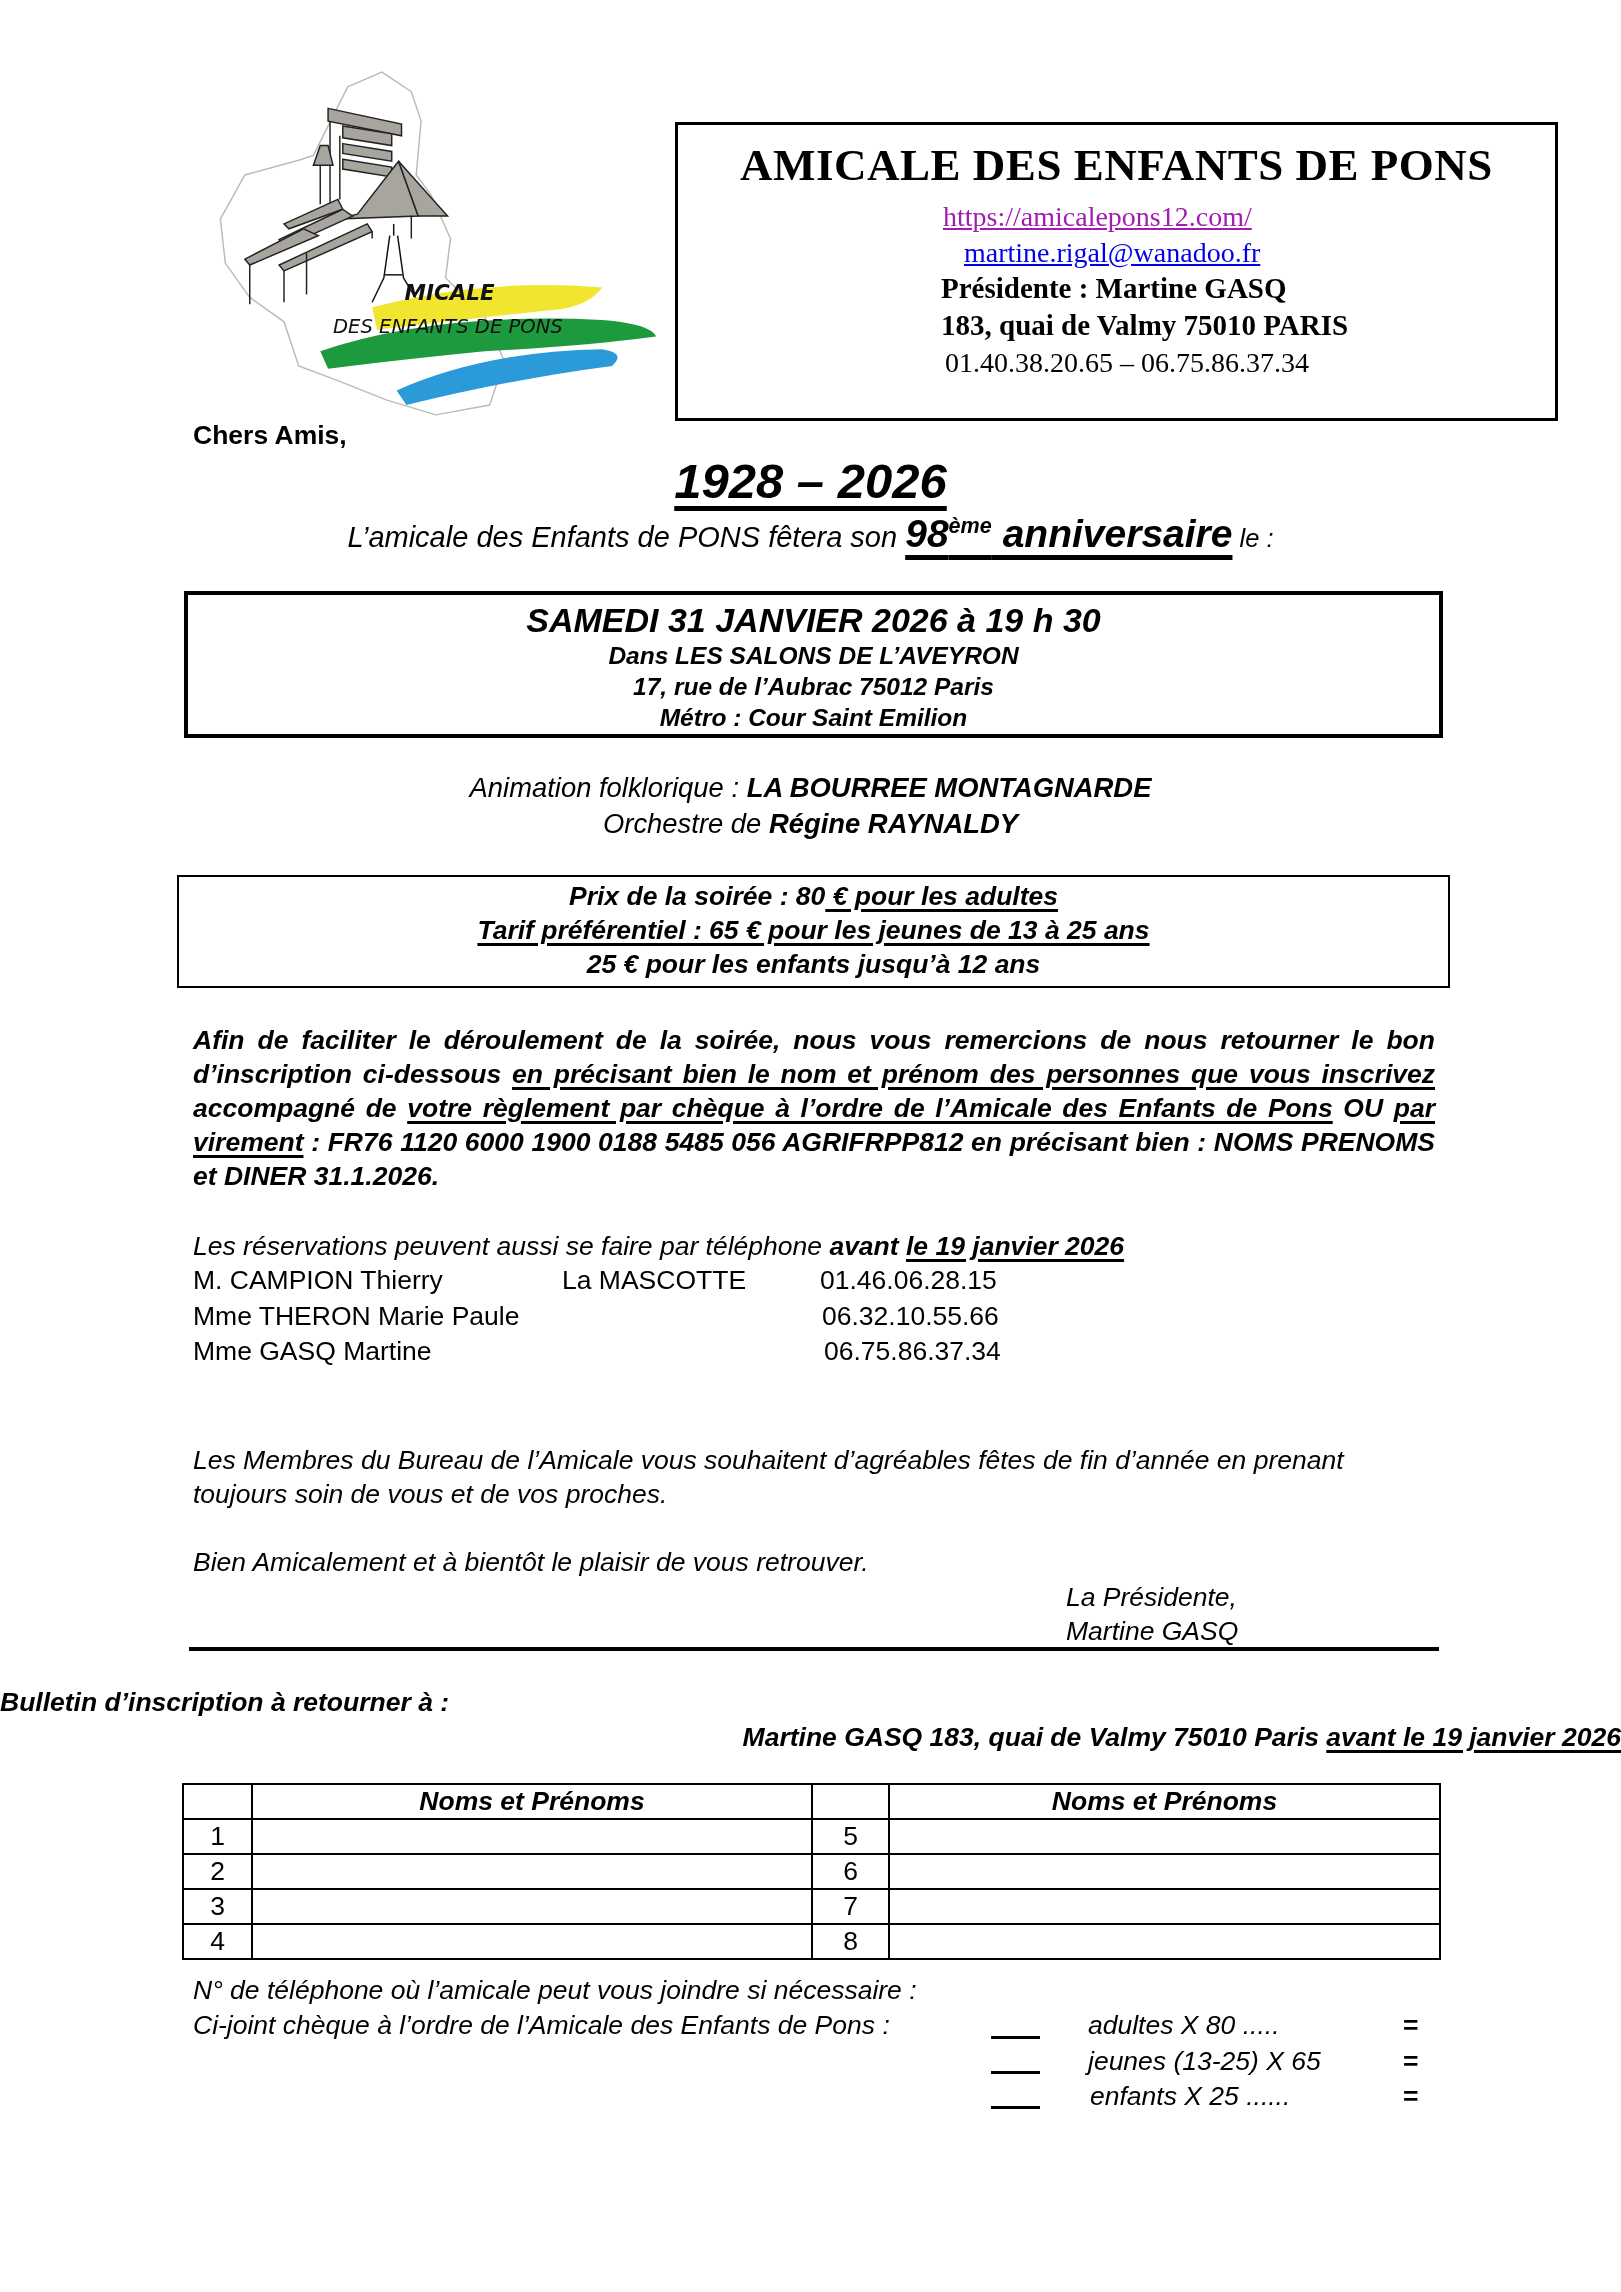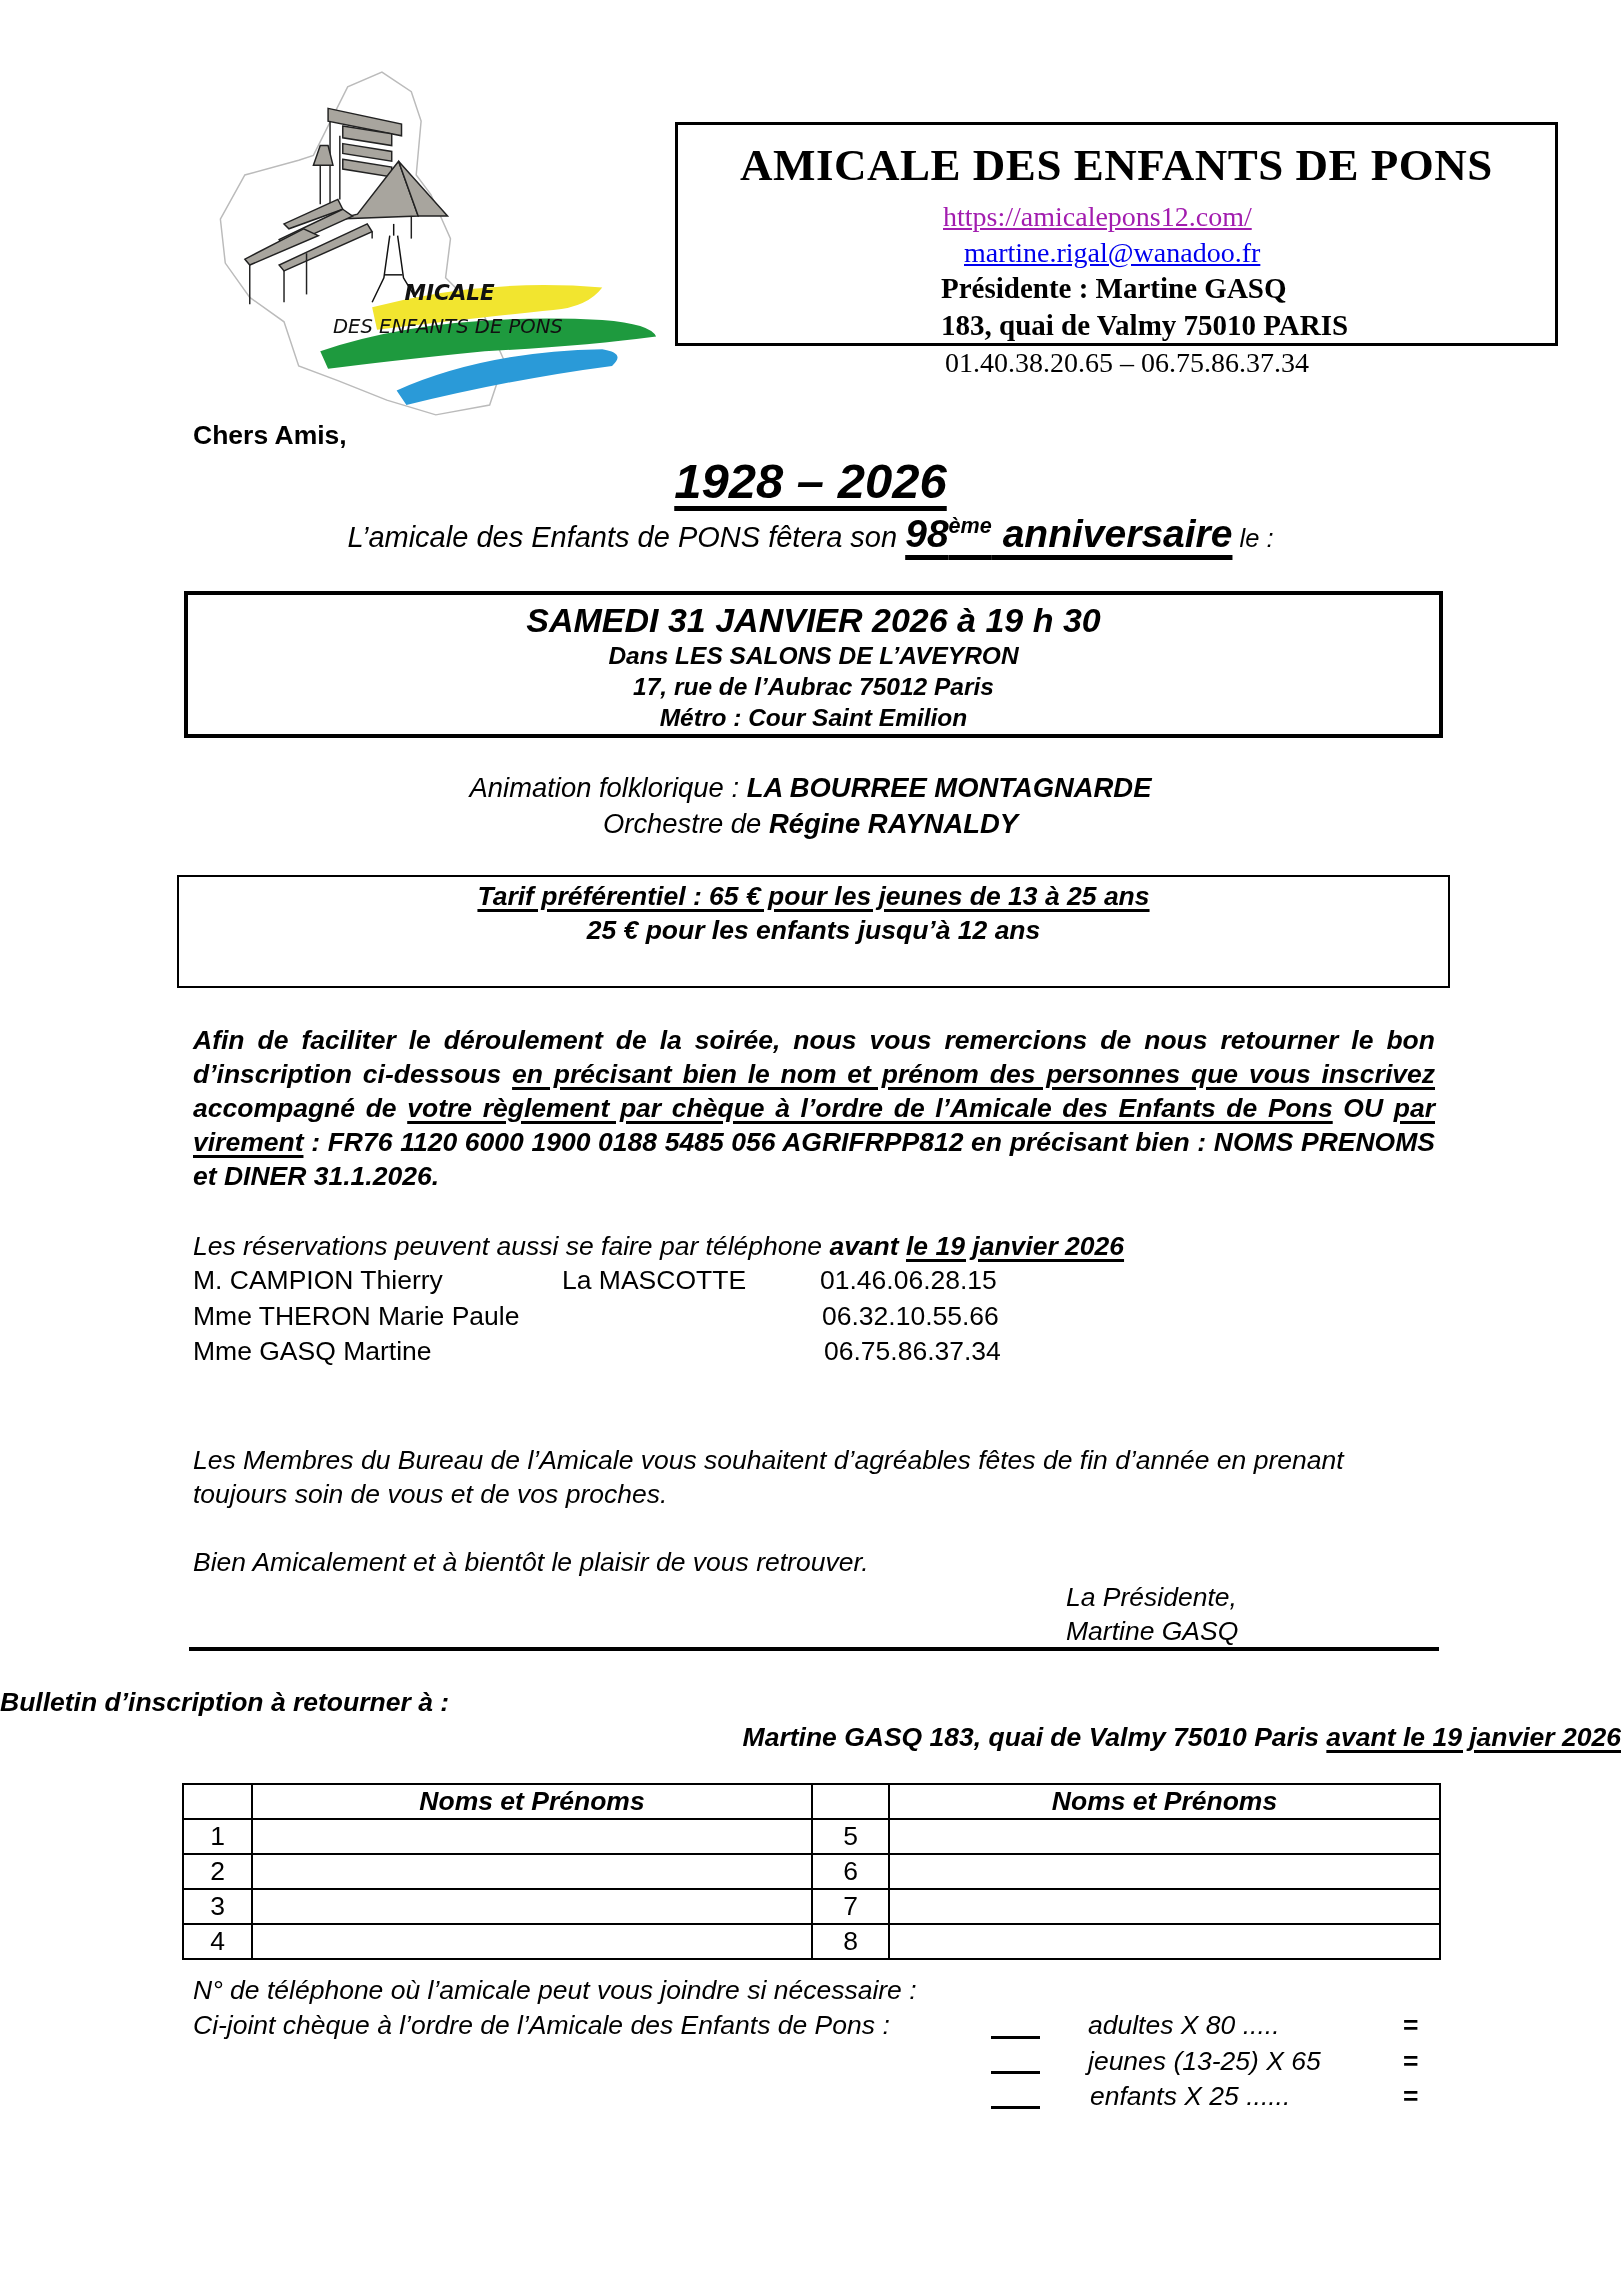--- a/index.html
+++ b/index.html
@@ -5,21 +5,21 @@
   html, body { margin: 0; padding: 0; background: #ffffff; }
   body { width: 1621px; height: 2293px; position: relative; overflow: hidden; color: #000; font-family: "Liberation Sans", sans-serif; }
   .abs { position: absolute; }
   .b { font-weight: bold; }
   .u { text-decoration: underline; text-decoration-thickness: 2.9px; text-underline-offset: 3.9px; }
 
   
   #logo { left: 191px; top: 67px; width: 470px; height: 353px; }
 
   
-  #header-box { left: 675px; top: 122px; width: 883px; height: 224px; border: 3.9px solid #000; box-sizing: border-box; font-family: "Liberation Serif", serif; }
+  #header-box { left: 675px; top: 122px; width: 883px; height: 299px; border: 3.9px solid #000; box-sizing: border-box; font-family: "Liberation Serif", serif; }
   #header-title { position: absolute; left: 0; right: 0; top: 13.7px; text-align: center; font-size: 45px; font-weight: bold; letter-spacing: 0.5px; }
   #header-url { position: absolute; left: 265px; top: 76px; font-size: 28px; color: #a21caf; text-decoration: underline; }
   #header-email { position: absolute; left: 286px; top: 112px; font-size: 28px; color: #0000ee; text-decoration: underline; }
   #header-president { position: absolute; left: 263px; top: 147px; font-size: 29px; font-weight: bold; }
   #header-address { position: absolute; left: 263px; top: 184px; font-size: 29px; font-weight: bold; }
   #header-phones { position: absolute; left: 267px; top: 222px; font-size: 28px; }
 
   #greeting { left: 193px; top: 420px; font-size: 26.5px; font-weight: bold; }
 
   #years { left: 0; width: 1621px; top: 453px; font-size: 49px; font-weight: bold; font-style: italic; text-align: center; }
@@ -131,20 +131,21 @@
   <div id="event-date">SAMEDI 31 JANVIER 2026  à  19 h 30</div>
   <div id="event-venue">Dans LES SALONS DE L’AVEYRON</div>
   <div id="event-street">17, rue de l’Aubrac 75012 Paris</div>
   <div id="event-metro">Métro : Cour Saint Emilion</div>
 </div>
 
 <div id="animation-line" class="abs"><span>Animation folklorique : </span><span class="b">LA BOURREE MONTAGNARDE</span></div>
 <div id="orchestra-line" class="abs"><span>Orchestre de </span><span class="b">Régine RAYNALDY</span></div>
 
 <div id="price-box" class="abs">
+  <div><span>Prix de la soirée : 80</span><span class="u"> € pour les adultes</span></div>
   <div><span class="u">Tarif préférentiel : 65 € pour les jeunes de 13 à 25 ans </span></div>
   <div>25 € pour les enfants jusqu’à 12 ans</div>
 </div>
 
 <div id="intro-para" class="abs"><span>Afin de faciliter le déroulement de la soirée, nous vous remercions de nous retourner le bon d’inscription ci-dessous </span><span class="u">en précisant bien le nom et prénom des personnes que vous inscrivez</span><span> accompagné de </span><span class="u">votre règlement par chèque à l’ordre de l’Amicale des Enfants de Pons</span><span> OU </span><span class="u">par virement</span><span> : FR76 1120 6000 1900 0188 5485 056 AGRIFRPP812 en précisant bien : NOMS PRENOMS et DINER 31.1.2026.</span></div>
 
 <div id="reservations" class="abs"><span>Les réservations peuvent aussi se faire par téléphone </span><span class="b">avant </span><span class="b u">le 19 janvier 2026</span></div>
 
 <div class="contact-row" style="top:1265px;">
   <span class="contact-name">M. CAMPION Thierry</span>

